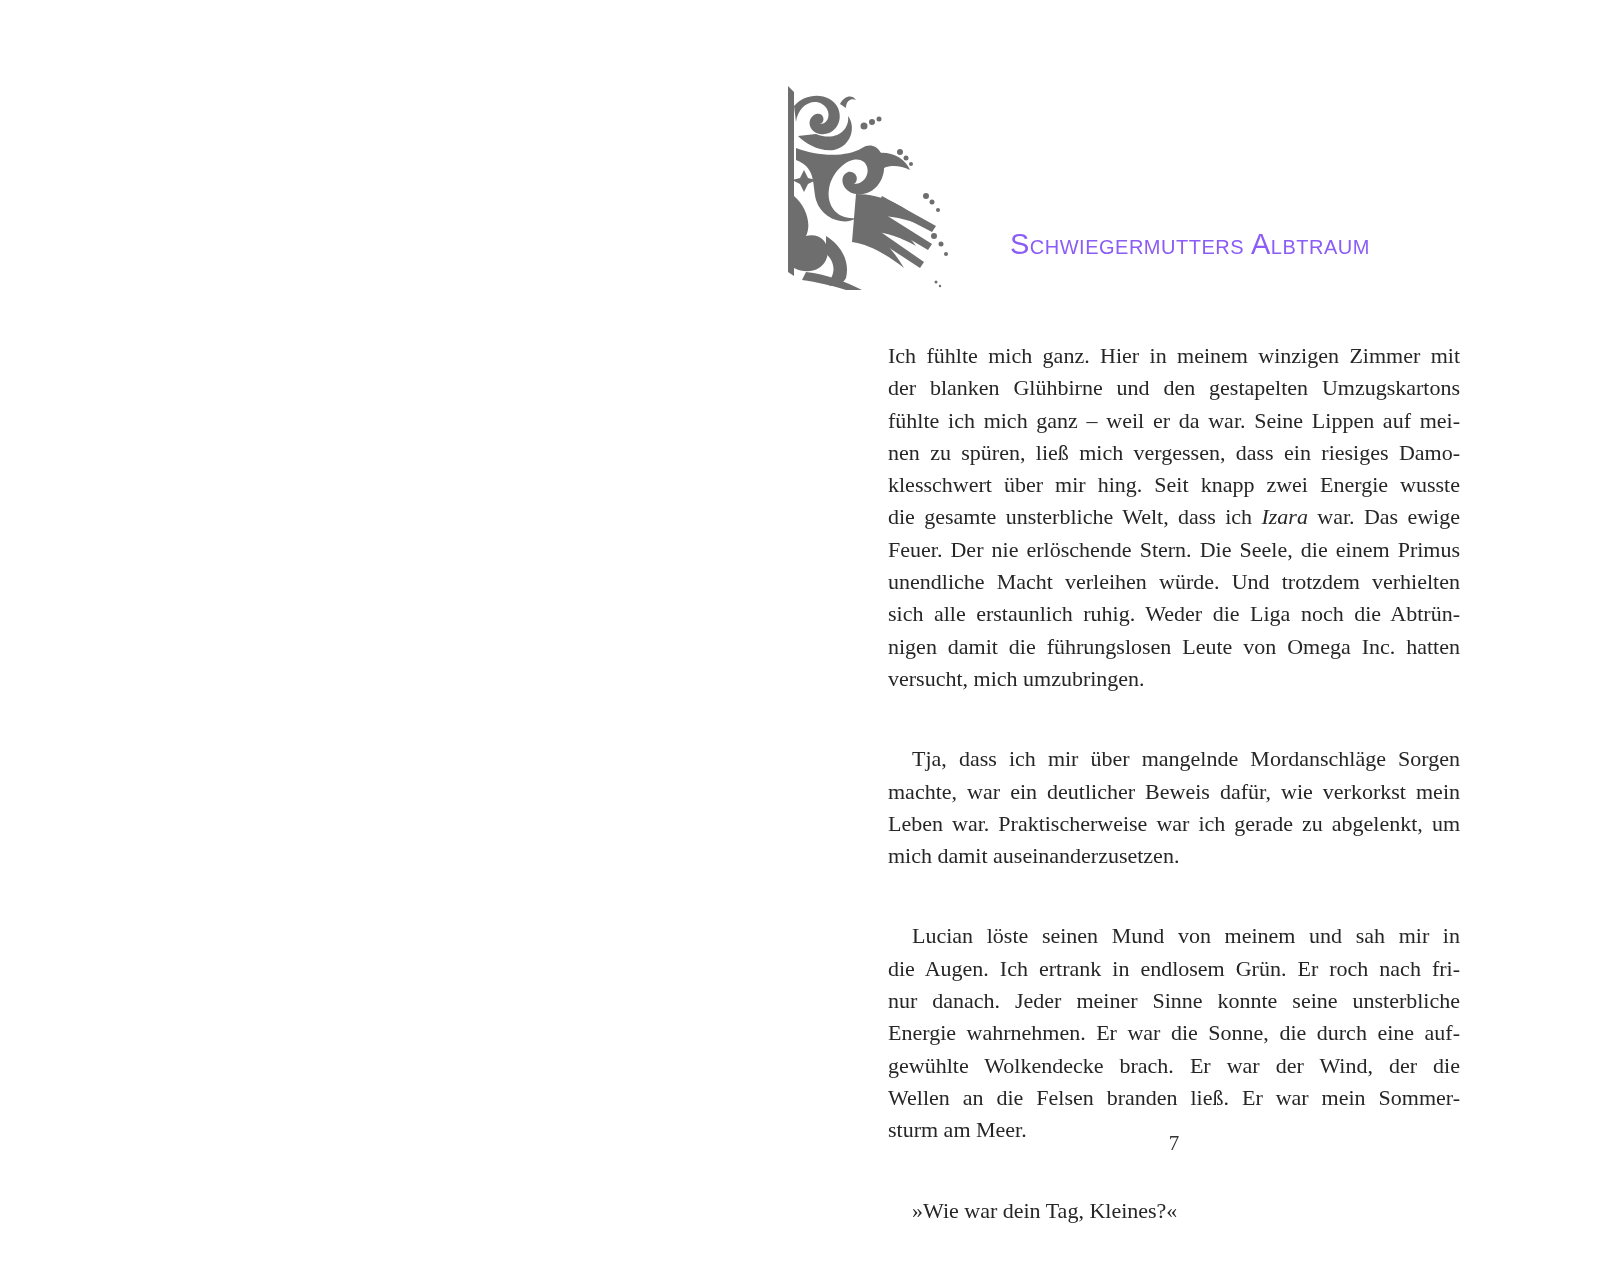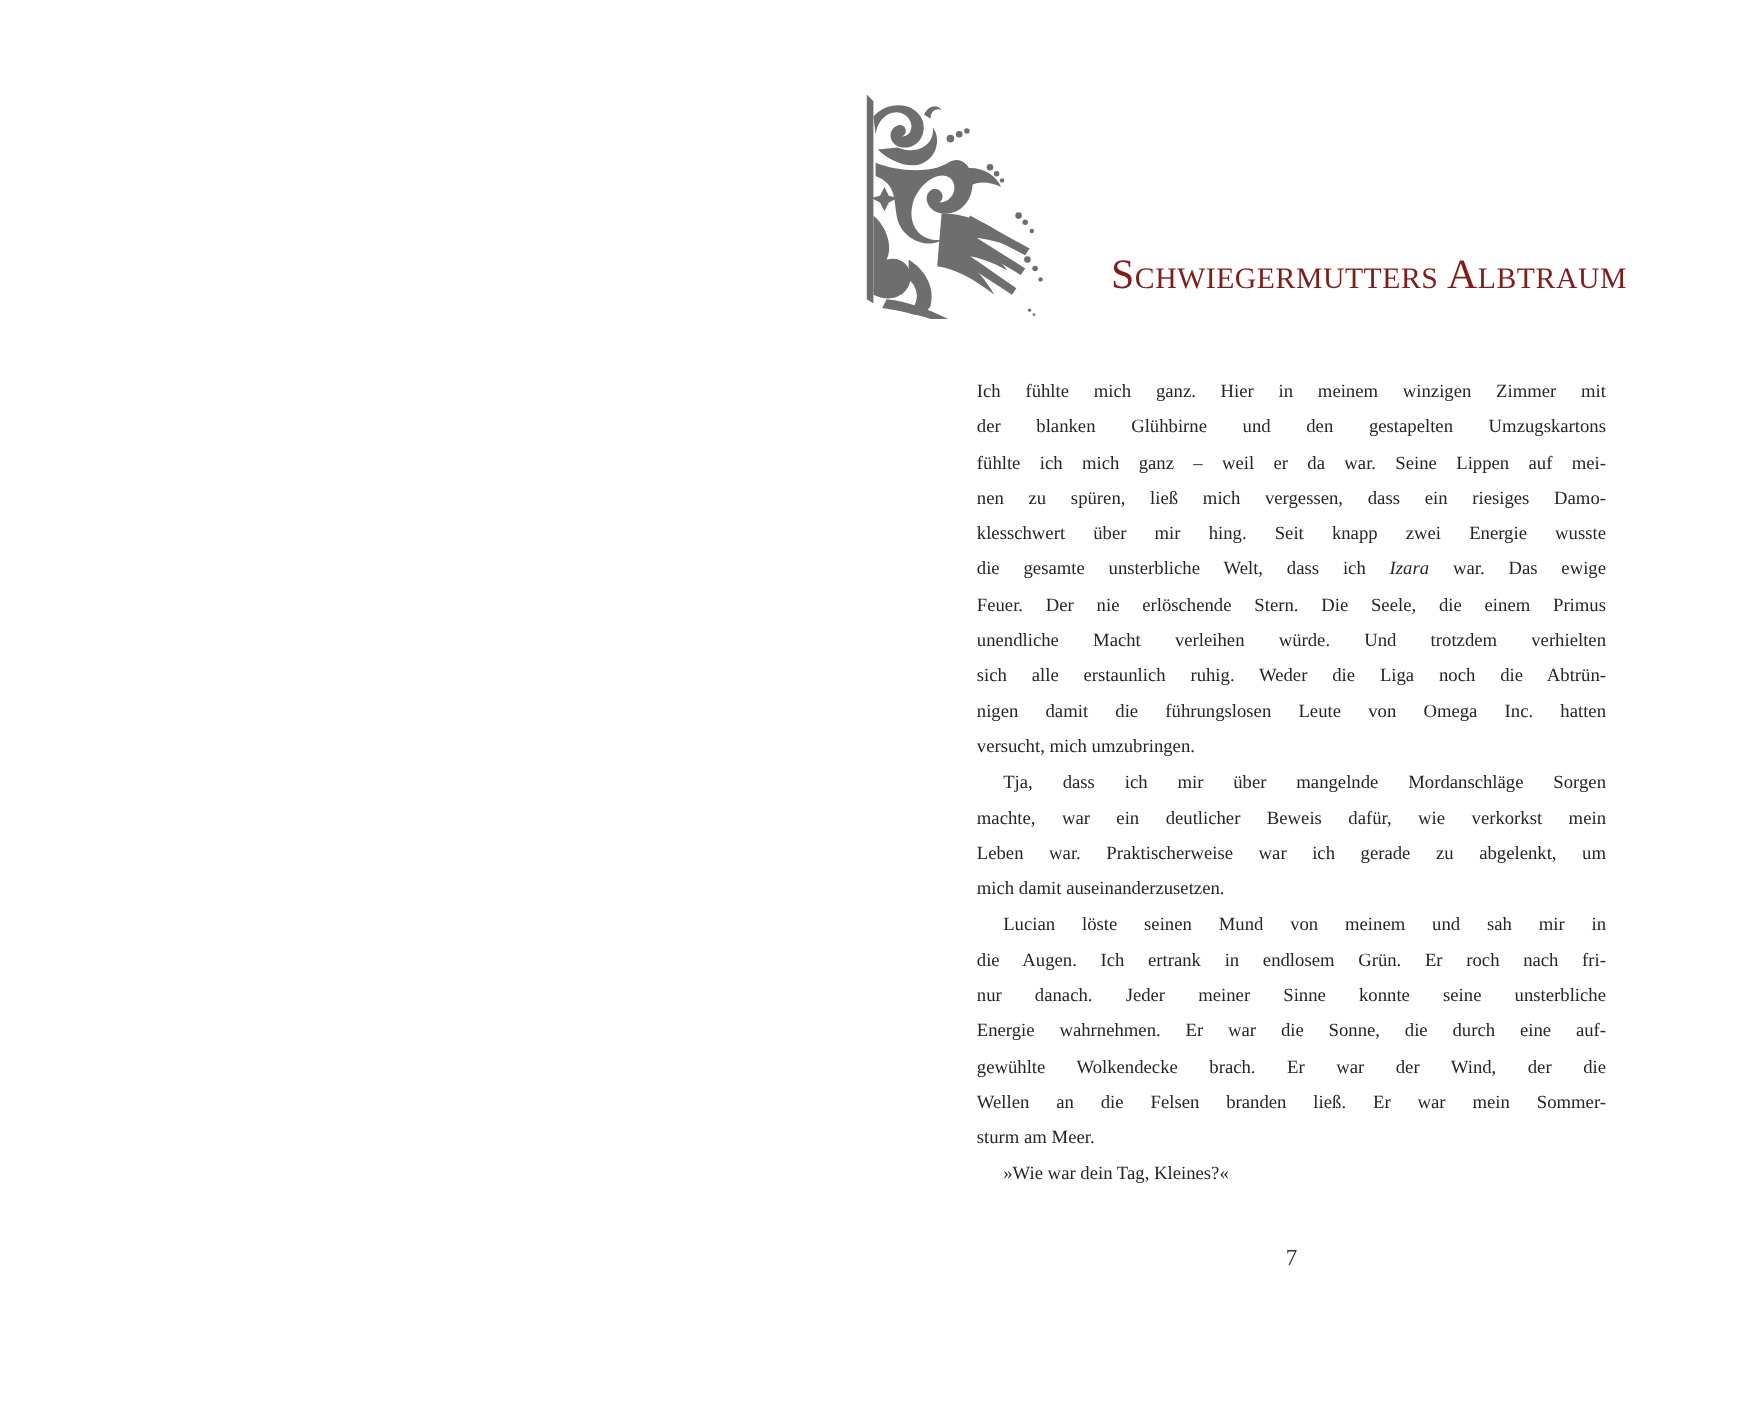--- a/index.html
+++ b/index.html
@@ -39,48 +39,49 @@
       position: absolute;
       left: -14px;
       top: 86px;
       width: 172px;
       height: 206px;
     }
     .chapter-title {
       position: absolute;
       left: 210px;
       top: 228px;
-      font-family: Liberation Serif, serif;
-      font-size: 38px;
+      font-family: Liberation Sans, sans-serif;
+      font-size: 29px;
       font-weight: normal;
       letter-spacing: 0.5px;
-      color: #7f1d1d;
+      color: #8b5cf6;
       white-space: nowrap;
       font-variant: small-caps;
     }
     .body-text {
       position: absolute;
       left: 88px;
       top: 340px;
       width: 572px;
-      font-size: 17px;
+      font-size: 22px;
       line-height: 32.3px;
       color: #262626;
     }
     .line {
       display: block;
       white-space: nowrap;
       text-align: justify;
       text-align-last: justify;
     }
     .line.last {
       text-align-last: left;
     }
     .line.indent {
       text-indent: 24px;
+      margin-top: 48px;
     }
     .line em {
       font-style: italic;
     }
     .page-number {
       position: absolute;
       left: 0;
       width: 748px;
       top: 1131px;
       text-align: center;

